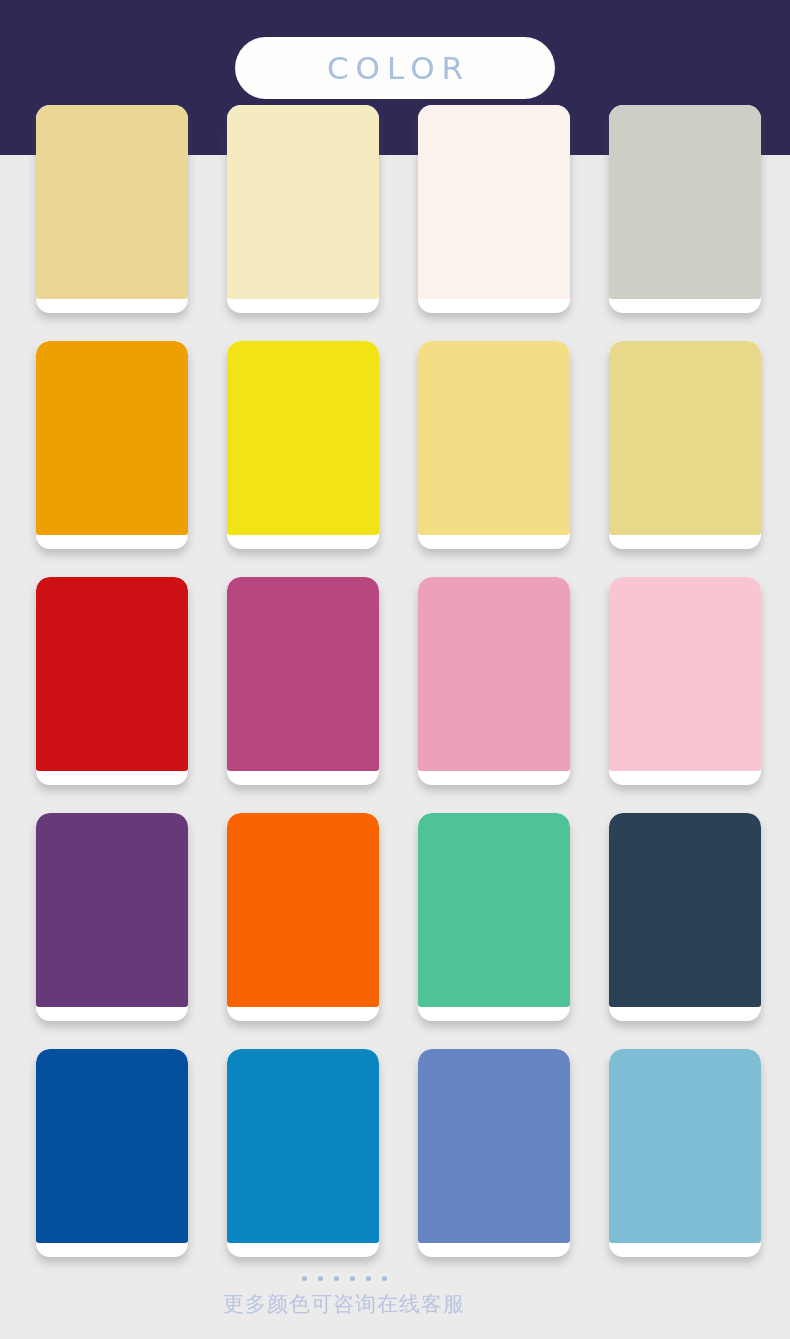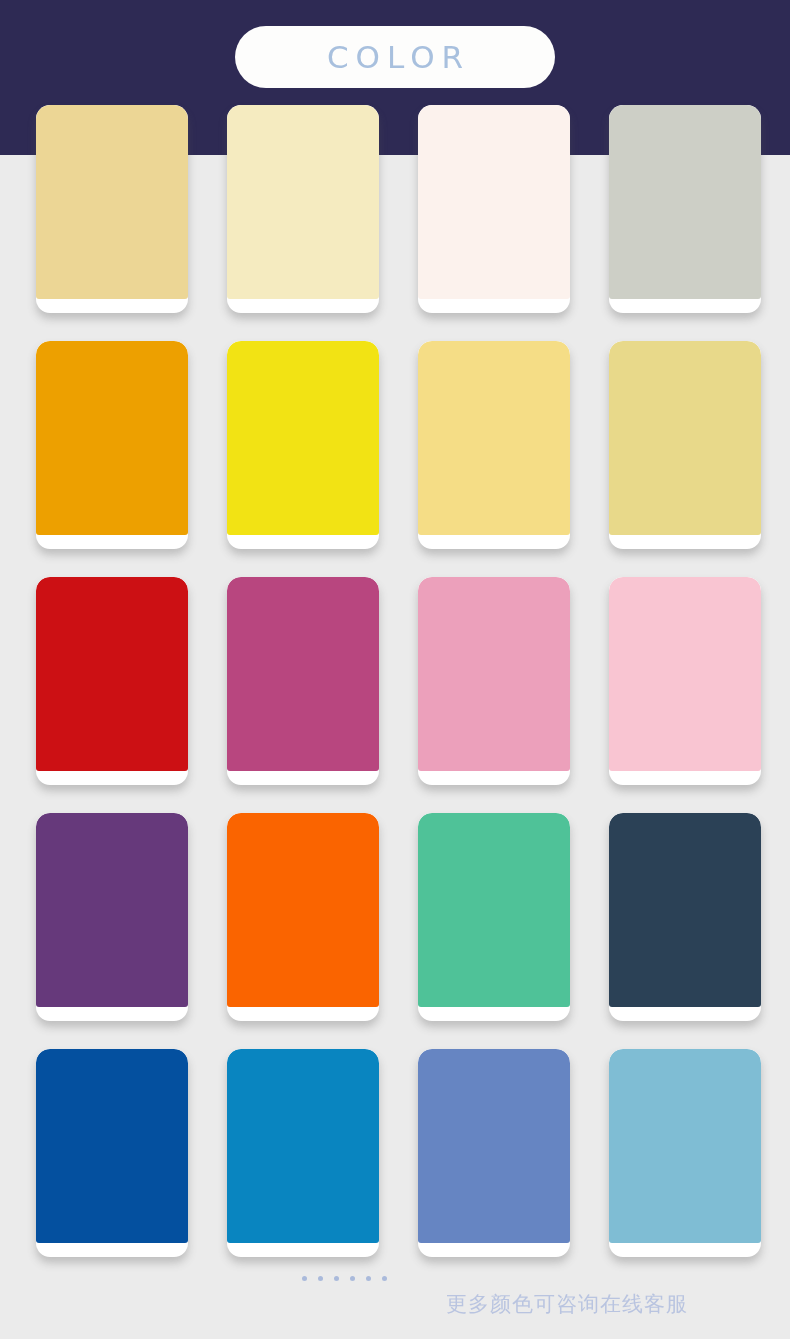--- a/index.html
+++ b/index.html
@@ -22,21 +22,21 @@
     left: 0; top: 0;
     width: 790px;
     height: 155px;
     background: #2e2a54;
     z-index: 1;
   }
 
   .title-pill {
     position: absolute;
     left: 235px;
-    top: 26px;
+    top: 37px;
     width: 320px;
     height: 62px;
     background: #fdfdfc;
     border-radius: 31px;
     z-index: 3;
     display: flex;
     align-items: center;
     justify-content: center;
   }
 
@@ -76,21 +76,21 @@
     height: 194px;
     border-radius: 14px 14px 3px 3px;
   }
 
   
   .footer {
     position: absolute;
     left: 0;
     top: 1272px;
     width: 688px;
-    text-align: right;
+    text-align: center;
     z-index: 2;
   }
 
   .footer-dots {
     display: flex;
     justify-content: center;
     gap: 11px;
     height: 12px;
     align-items: center;
     margin-bottom: 6px;

